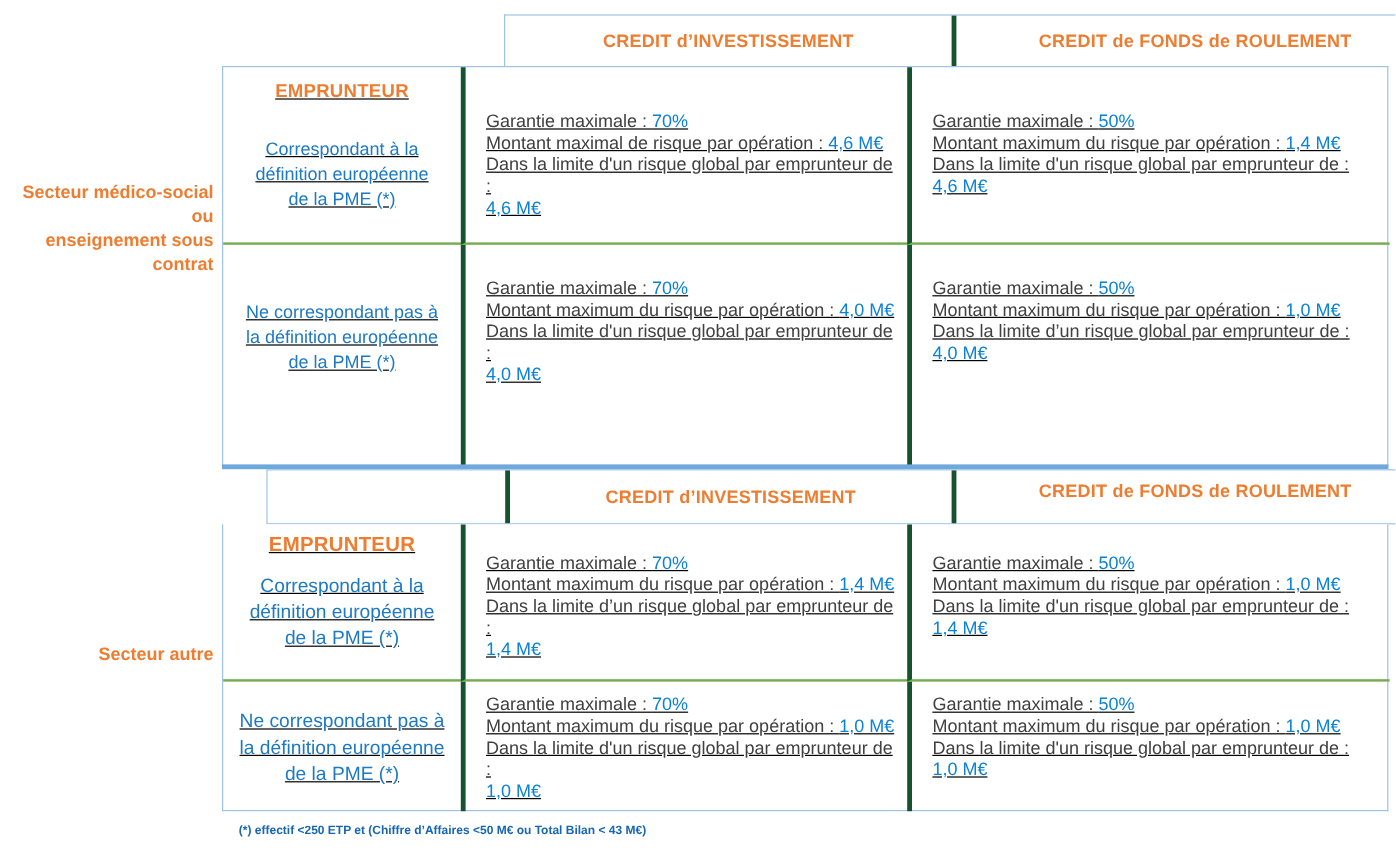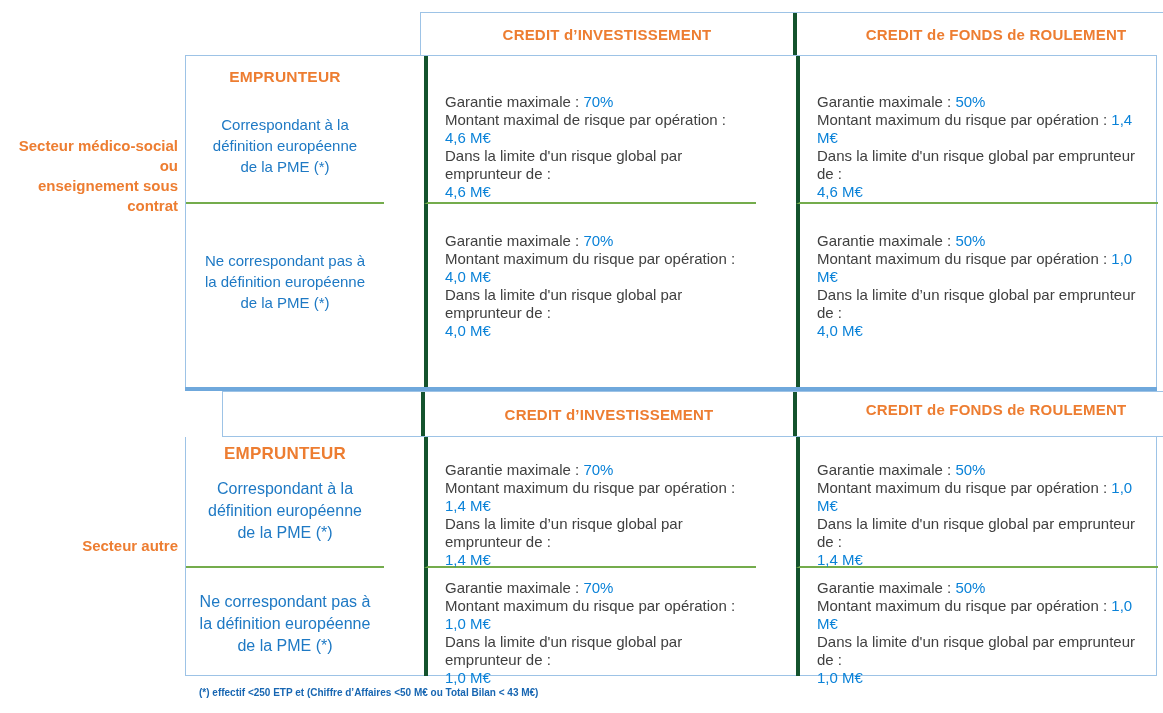--- a/index.html
+++ b/index.html
@@ -3,38 +3,38 @@
 <meta charset="utf-8">
 <style>
   * { margin:0; padding:0; box-sizing:border-box; }
   html,body { background:#ffffff; }
   body { font-family:"Liberation Sans", sans-serif; }
   .canvas { position:relative; width:1163px; height:713px; background:#ffffff; overflow:hidden; }
 
   
   .sec-label { position:absolute; color:#ED7D31; font-weight:bold; font-size:15px;
                line-height:20px; white-space:pre-line; }
-  #sector1 { left:0; top:136px; width:178px; text-align:right; }
+  #sector1 { left:0; top:151px; width:178px; text-align:right; }
   #sector2 { left:0; top:536px; width:178px; text-align:right; }
 
   
   .hdr-box { position:absolute; display:grid; background:#ffffff;margin-left:37px; }
   #header1 { left:383px; top:12px; width:774px; height:44px;
              grid-template-columns:372px 402px;
              border:1px solid #9DC3E6; border-bottom:none; }
   #header2 { left:185px; top:391px; width:972px; height:46px;
              grid-template-columns:198px 372px 402px;
              border:1px solid #9DC3E6; }
   .hcell { display:flex; align-items:center; justify-content:center;
            color:#ED7D31; font-weight:bold; font-size:15px; letter-spacing:.2px; }
   .bl { border-left:4px solid #14532d; }
   .raise { transform:translateY(-5px); }
 
   
-  .body-box { position:absolute; display:grid; background:#ffffff; }
+  .body-box { position:absolute; display:grid; background:#ffffff;text-decoration:underline; }
   #body1 { left:185px; top:55px; width:972px; height:334px;
            grid-template-columns:198px 372px 402px; grid-template-rows:148px 186px;
            border:1px solid #9DC3E6; border-bottom:none; }
   #body2 { left:185px; top:437px; width:972px; height:239px;
            grid-template-columns:198px 372px 402px; grid-template-rows:131px 108px;
            border:1px solid #9DC3E6; border-top:none; }
   .cell { min-width:0; }
   .greenb { border-bottom:2px solid #74AC4C; }
 
   
@@ -44,21 +44,21 @@
   #body1 .lcell.r1 { padding-top:10px; }
   #body1 .lcell.r1 .lbl { margin-top:27px; }
   #body1 .lcell.r2 { padding-top:46px; }
   #body2 .lcell { font-size:16px; line-height:22px; }
   #body2 .lcell.r1 { padding-top:6px; }
   #body2 .lcell.r1 .emprunteur { font-size:17px; }
   #body2 .lcell.r1 .lbl { margin-top:13px; }
   #body2 .lcell.r2 { padding-top:23px; }
 
   
-  .dcell { color:#404040; font-size:15px; line-height:18px; padding-left:17px; padding-right:6px;margin-left:40px; }
+  .dcell { color:#404040; font-size:15px; line-height:18px; padding-left:17px; padding-right:6px; }
   .val { color:#0A82D8; }
   #body1 .dcell.r1 { padding-top:37px; }
   #body1 .dcell.r2 { padding-top:28px; }
   #body2 .dcell.r1 { padding-top:24px; }
   #body2 .dcell.r2 { padding-top:11px; }
   .dcell.shift { }
 
   
   #separator { position:absolute; left:185px; top:387px; width:972px; height:4px; background:#6FA8DC; }
 

